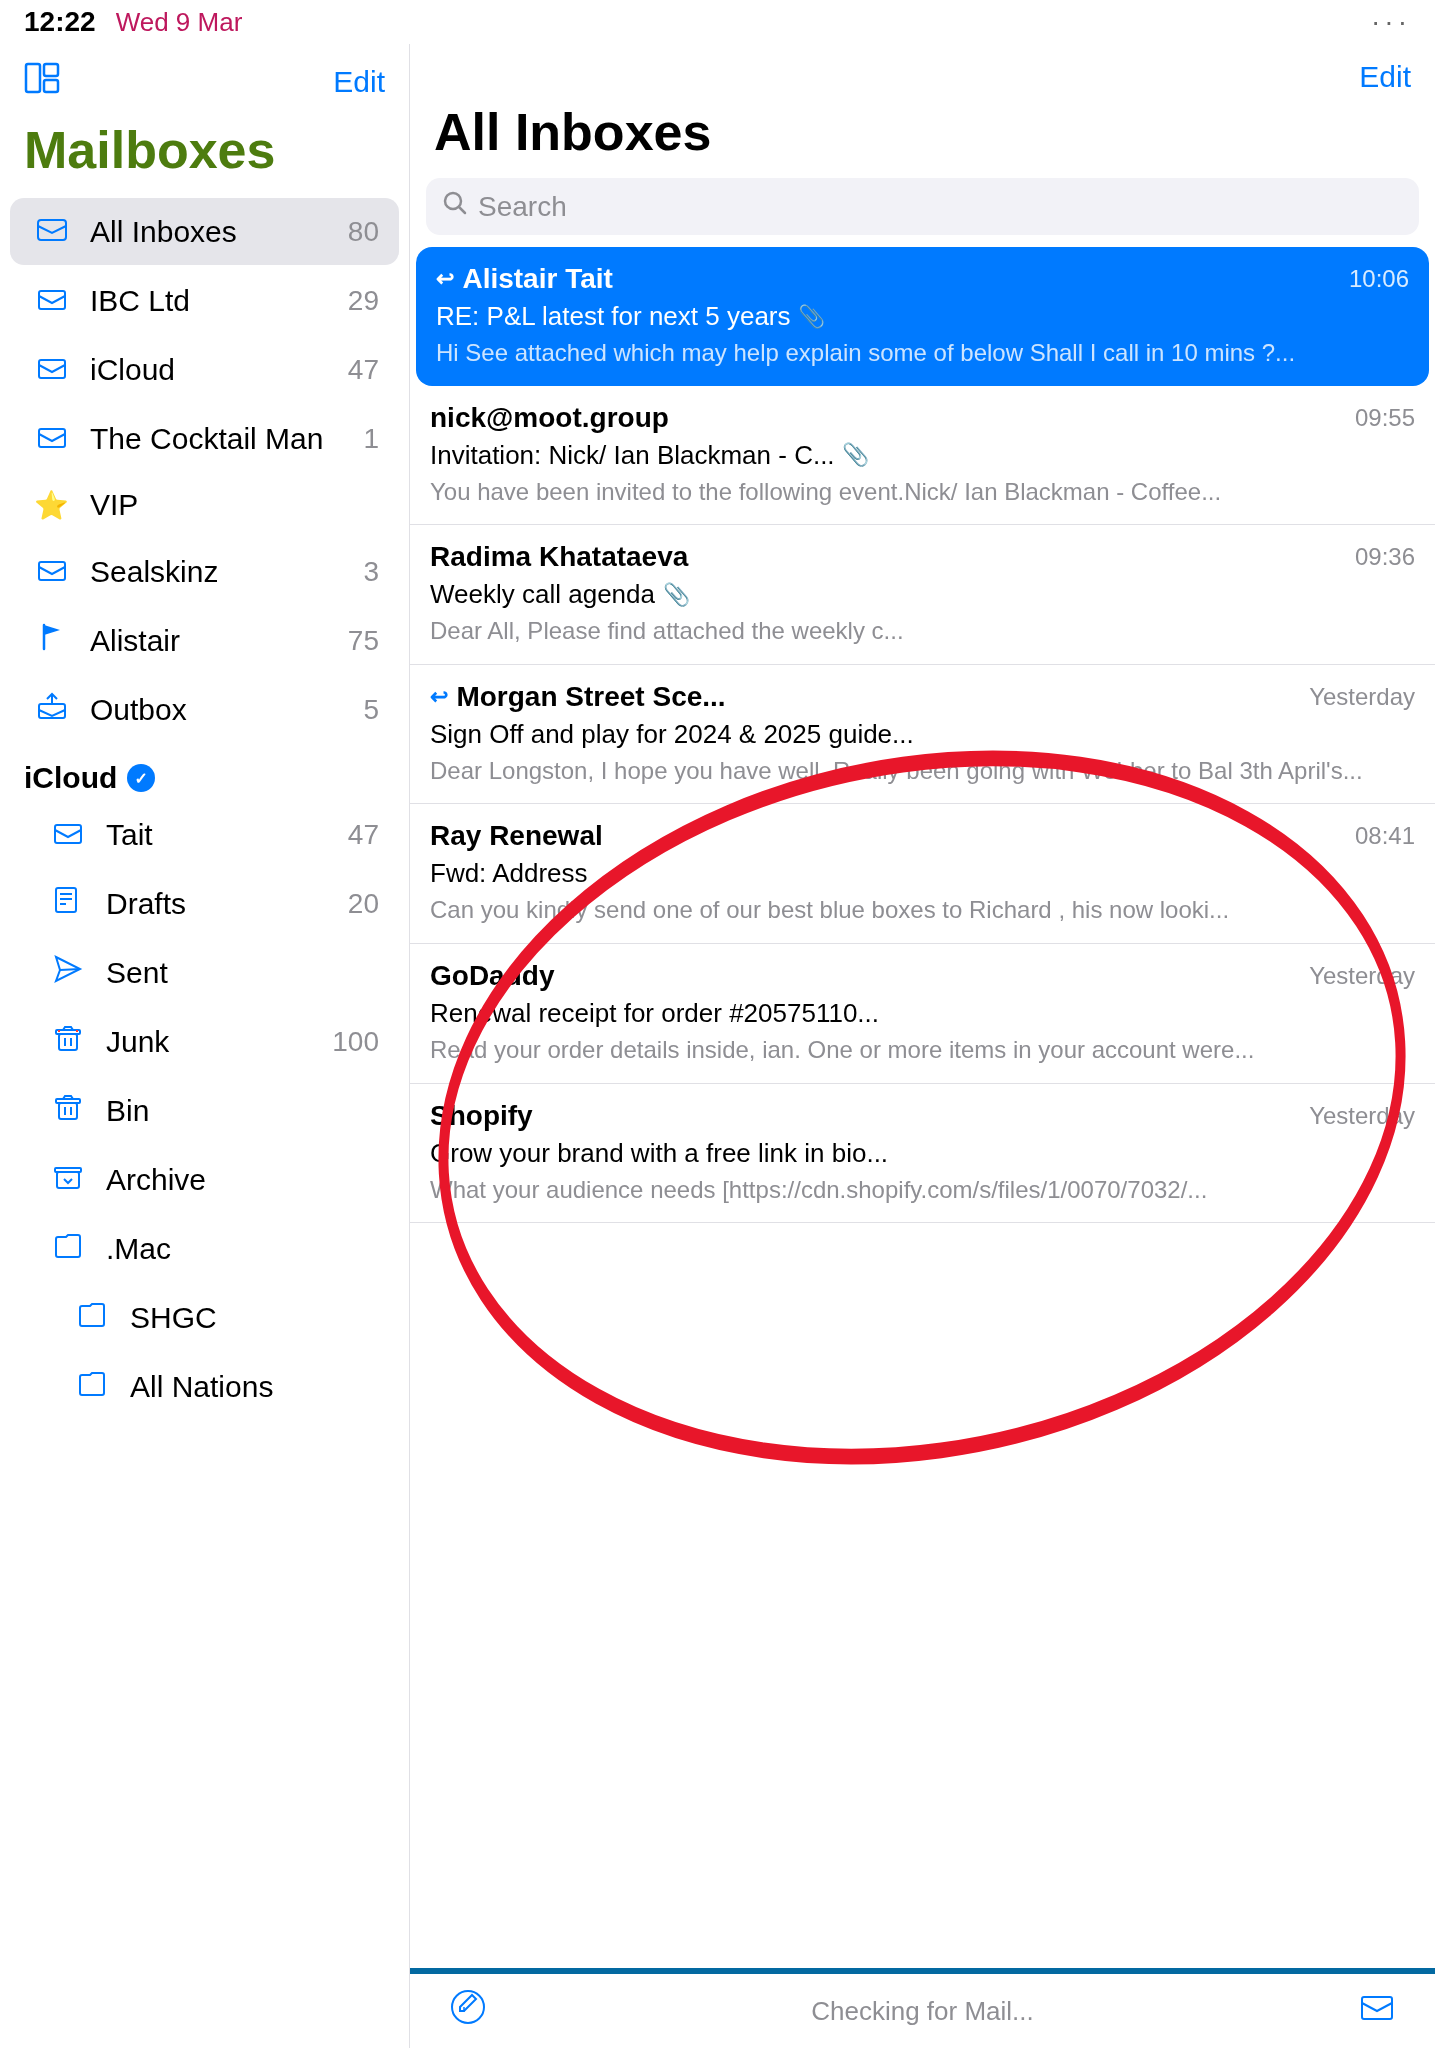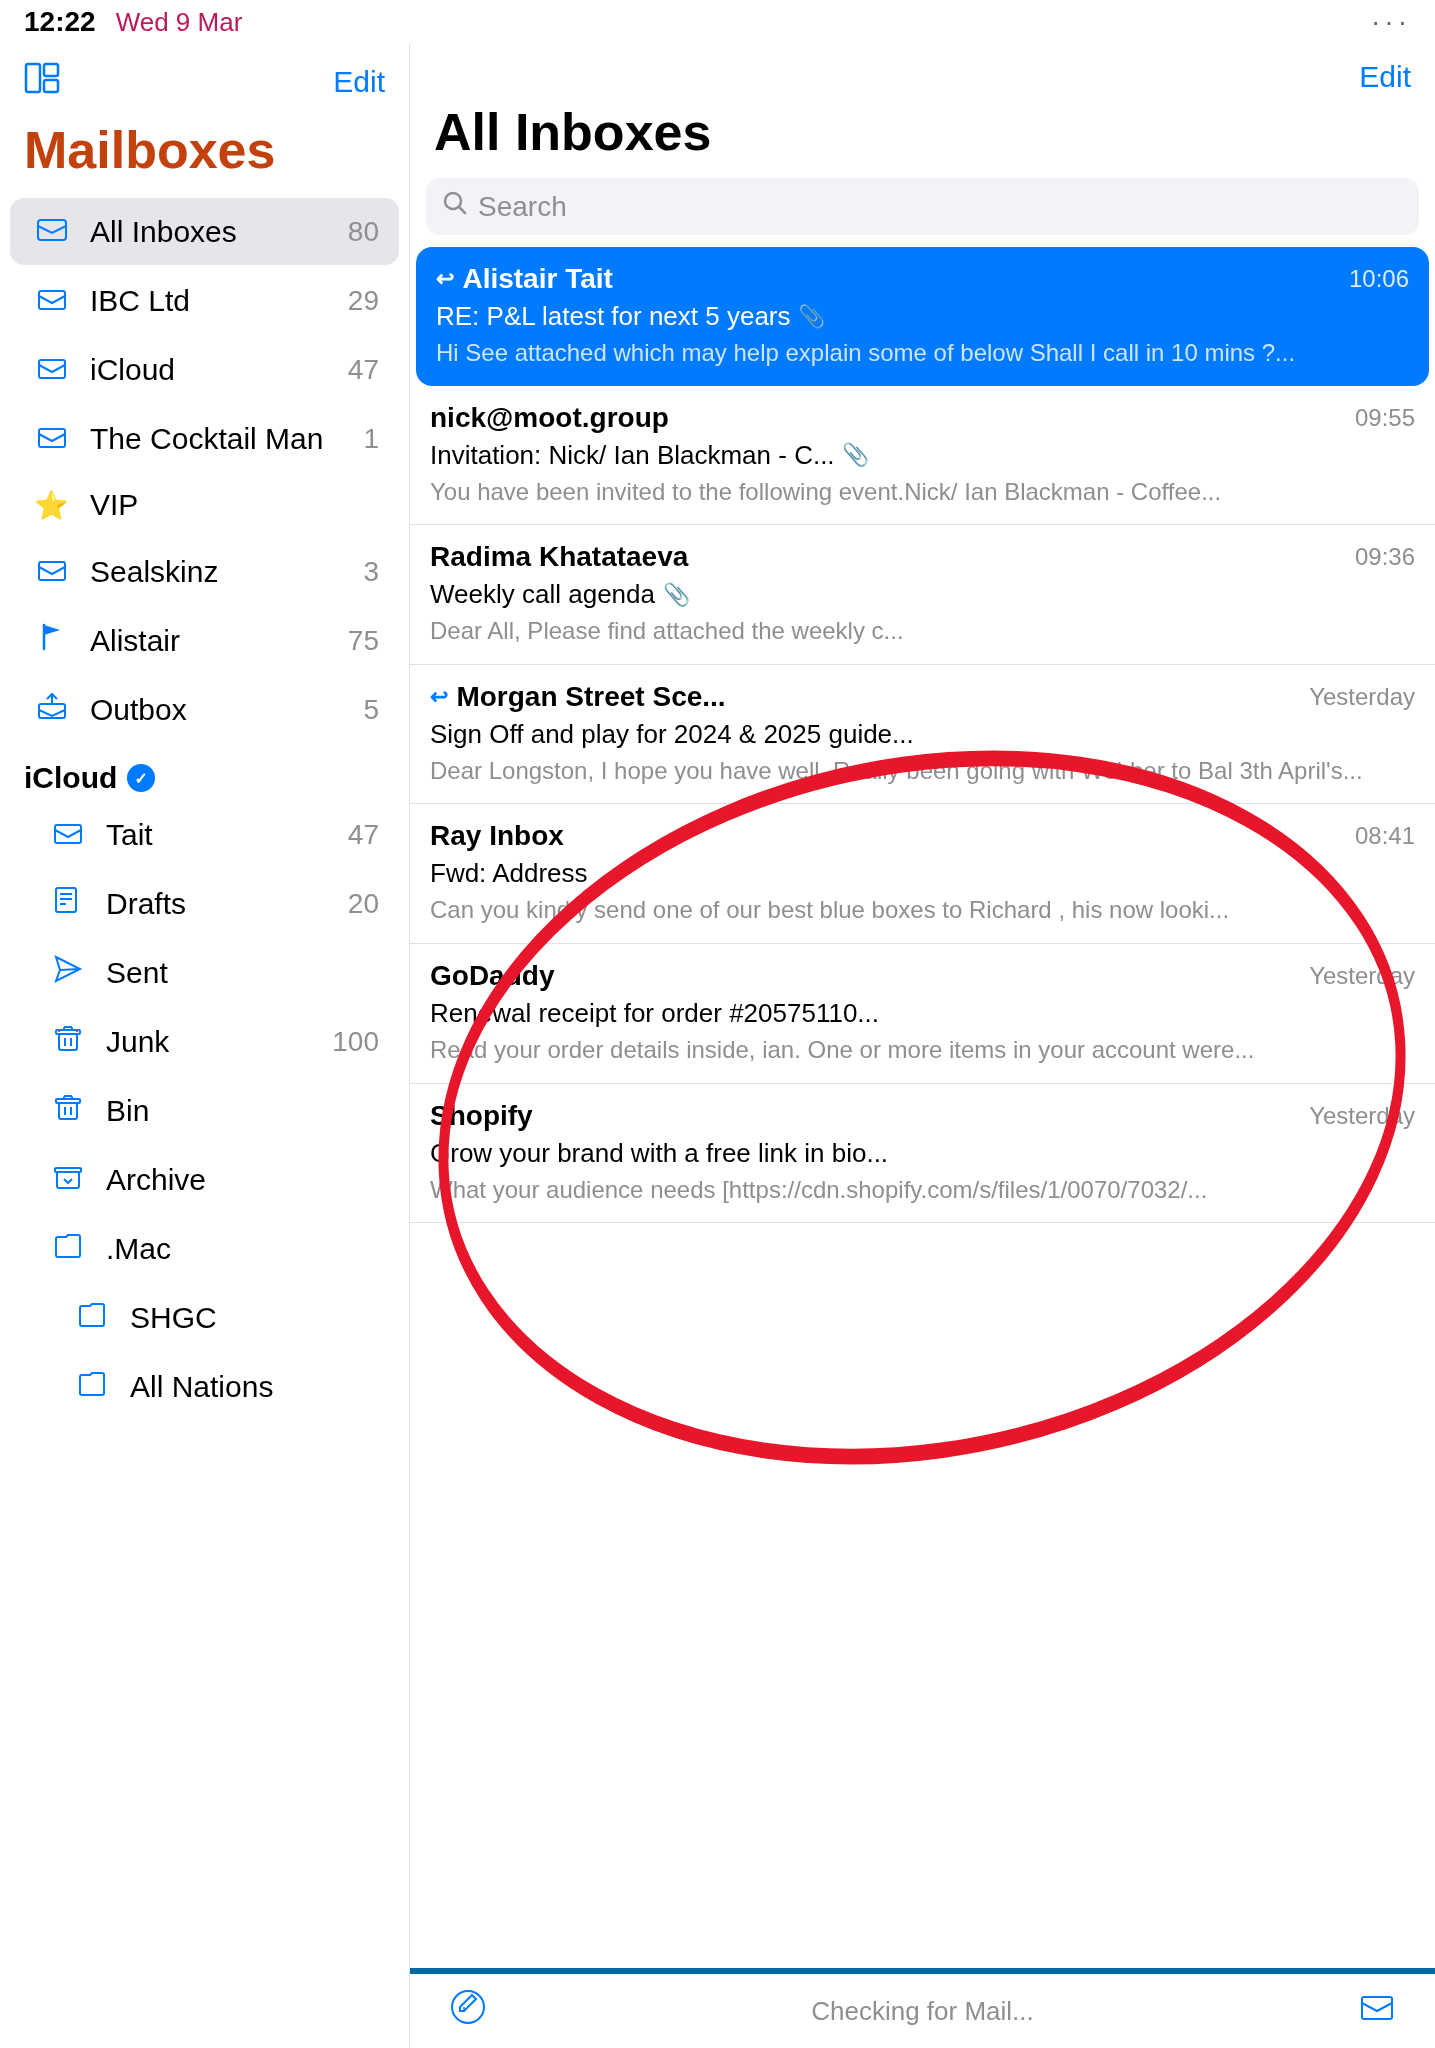--- a/index.html
+++ b/index.html
@@ -71,21 +71,21 @@
       font-size: 30px;
       background: none;
       border: none;
       cursor: pointer;
     }
 
     .sidebar-title {
       font-size: 52px;
       font-weight: 700;
       padding: 8px 24px 16px 24px;
-      color: #c2410c;
+      color: #4d7c0f;
     }
 
     .mailbox-item {
       display: flex;
       align-items: center;
       padding: 14px 20px;
       border-radius: 14px;
       margin: 2px 10px;
       cursor: pointer;
       position: relative;
@@ -614,21 +614,21 @@
           <div class="email-subject">
             Sign Off and play for 2024 &amp; 2025 guide...
           </div>
           <div class="email-preview">
             Dear Longston, I hope you have well. Really been going with Webber to Bal 3th April's...
           </div>
         </div>
 
         <div class="email-item">
           <div class="email-item-header">
-            <span class="email-sender">Ray Inbox</span>
+            <span class="email-sender">Ray Renewal</span>
             <span class="email-time">08:41</span>
           </div>
           <div class="email-subject">
             Fwd: Address
           </div>
           <div class="email-preview">
             Can you kindly send one of our best blue boxes to Richard , his now looki...
           </div>
         </div>
 

